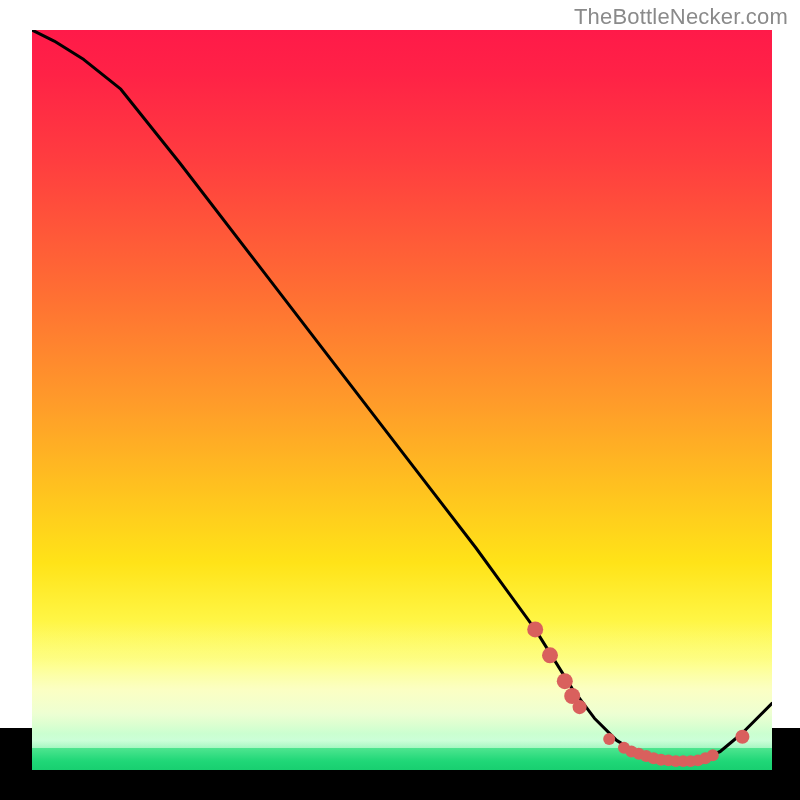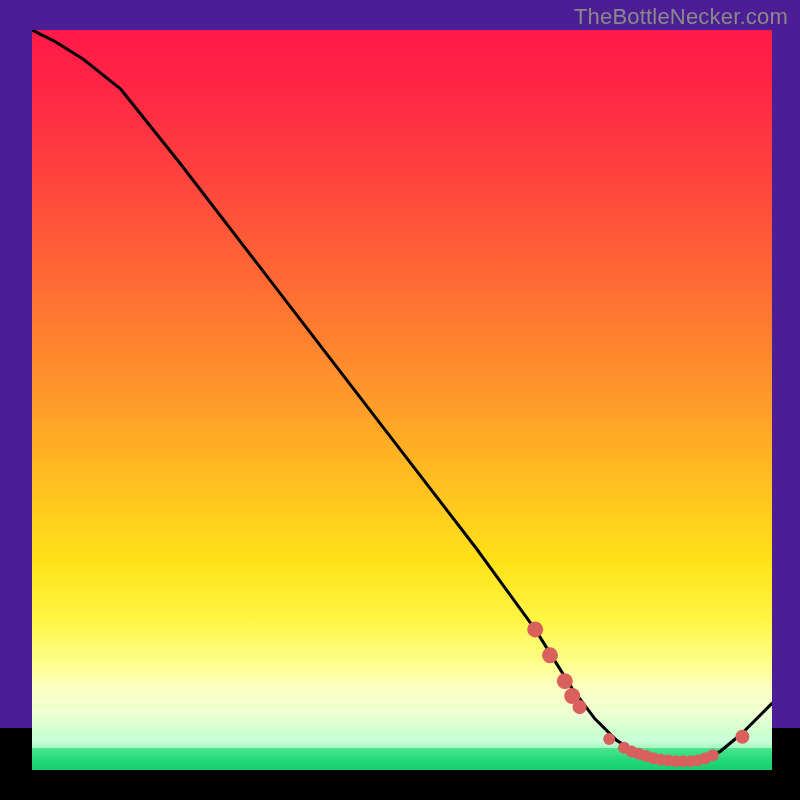--- a/index.html
+++ b/index.html
@@ -8,21 +8,21 @@
     width: 800px;
     height: 800px;
     background: #000;
     overflow: hidden;
     font-family: Arial, Helvetica, sans-serif;
   }
   .frame {
     position: relative;
     width: 800px;
     height: 728px;
-    background: #4c1d95;
+    background: #ffffff;
   }
   .watermark {
     position: absolute;
     top: 4px;
     right: 12px;
     color: #8a8a8a;
     font-size: 22px;
     font-weight: 500;
     letter-spacing: 0.2px;
     z-index: 50;

